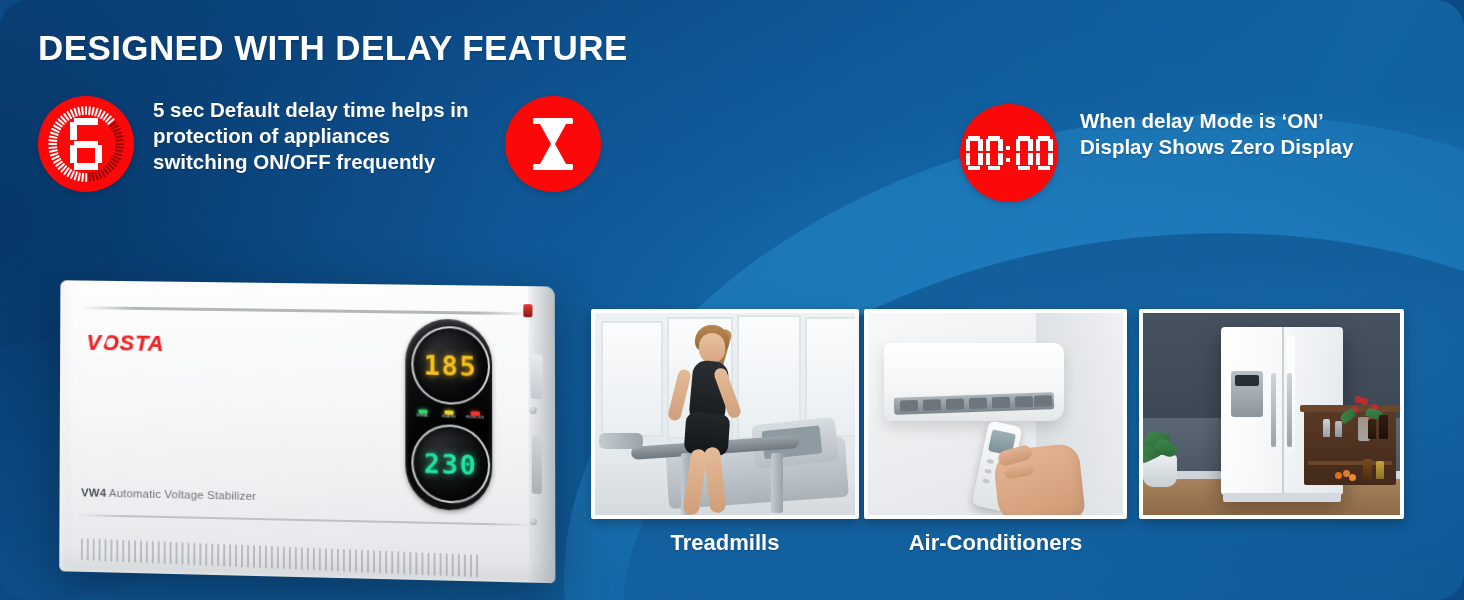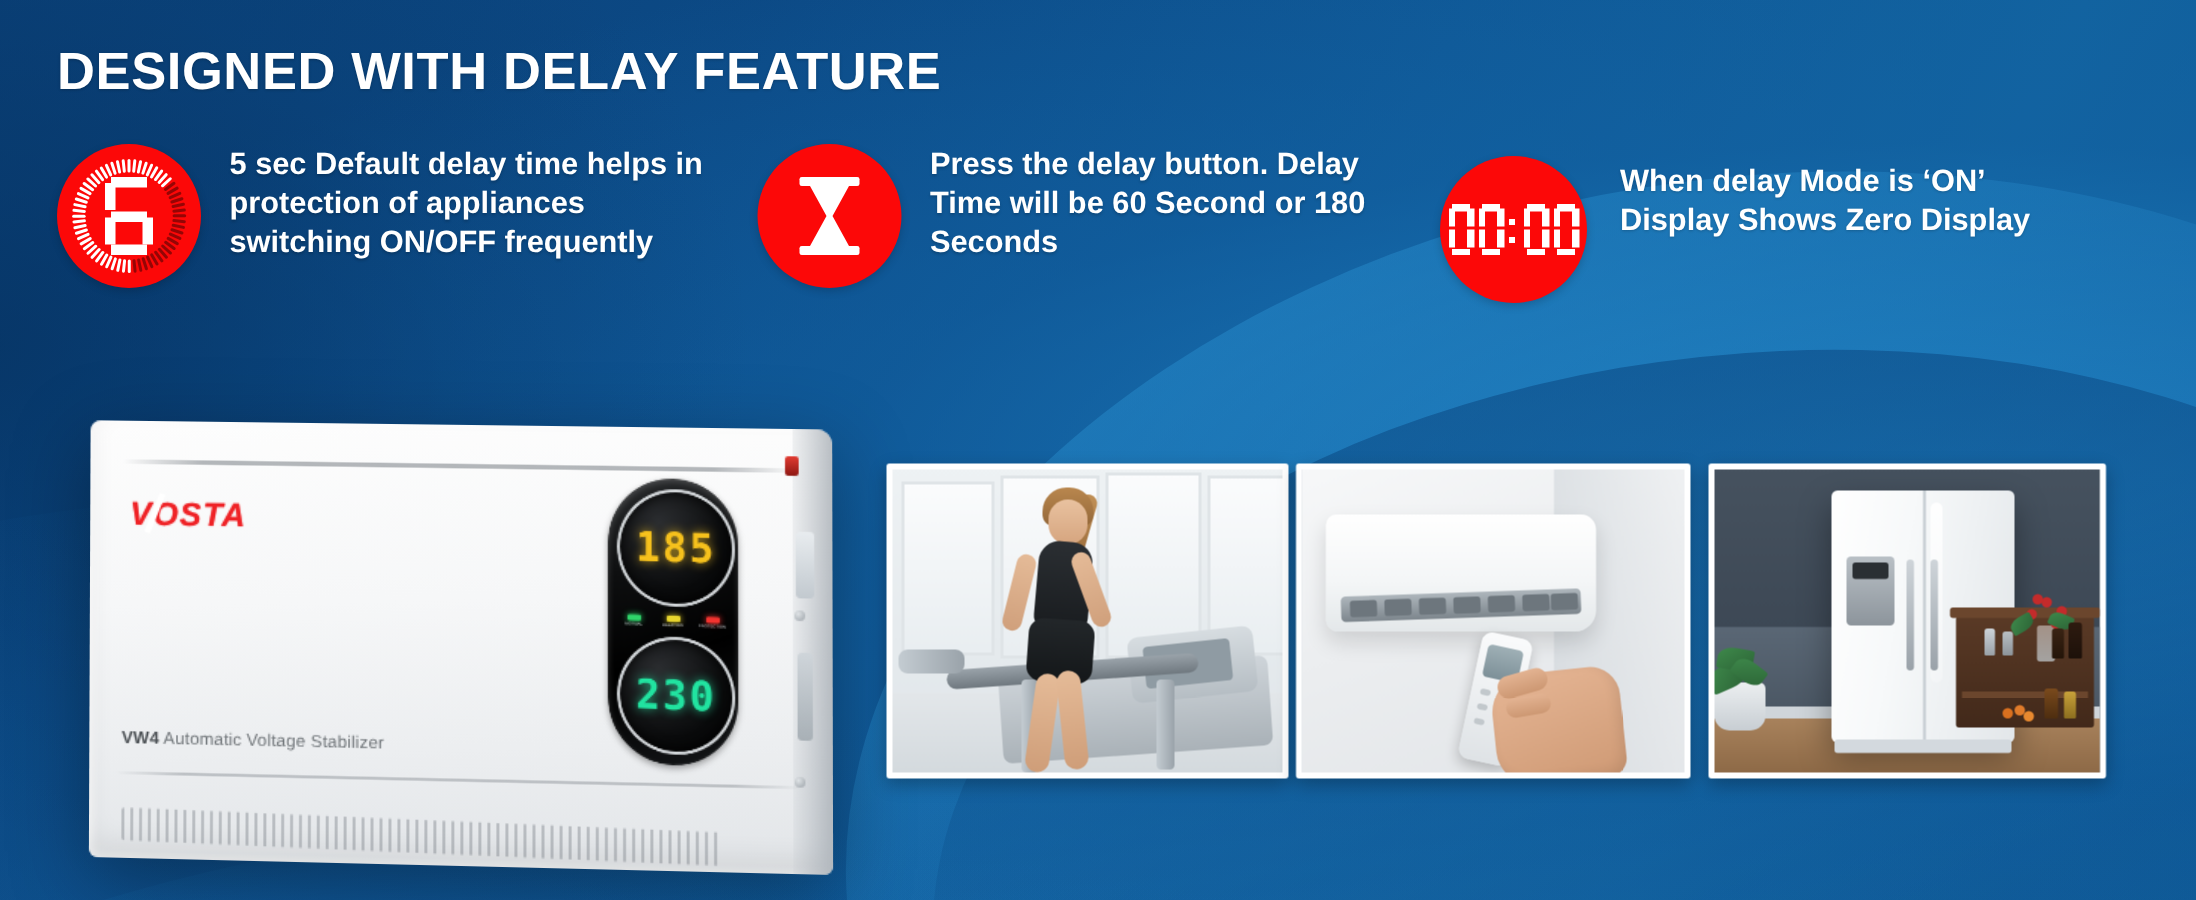--- a/index.html
+++ b/index.html
@@ -7,20 +7,21 @@
   body{
     width:1464px;height:600px;overflow:hidden;
     font-family:"Liberation Sans",sans-serif;
     background:#0b4a86;
   }
   #banner{
     position:relative;width:1464px;height:600px;overflow:hidden;
     background:
       radial-gradient(130% 95% at 88% 52%, rgba(30,125,190,.95) 0%, rgba(18,98,163,.55) 38%, rgba(11,74,134,0) 70%),
       linear-gradient(118deg,#0a3f76 0%,#0c4a86 30%,#0f5896 55%,#12639f 78%,#0f5994 100%);
+    border-radius: 28px;
   }
   
   .swoosh{position:absolute;pointer-events:none;}
   .swoosh-right{
     left:560px;top:120px;width:1200px;height:820px;border-radius:50%;
     background:linear-gradient(160deg,rgba(42,146,210,.55),rgba(16,92,158,.18) 62%,rgba(12,74,134,0) 80%);
     transform:rotate(-9deg);
   }
   .swoosh-lowerright{
     left:620px;top:236px;width:1100px;height:700px;border-radius:50%;
@@ -379,21 +380,20 @@
   <div class="feature" id="feature-1">
     <div class="badge">
       <div class="hourglass">
         <div class="hg-bar hg-top"></div>
         <div class="hg-bar hg-bot"></div>
         <svg class="hg-body" viewBox="0 0 30 40">
           <path d="M2 0 L28 0 L17 20 L28 40 L2 40 L13 20 Z" fill="#ffffff"></path>
         </svg>
       </div>
     </div>
-    <div class="feature-text">Press the delay button. Delay Time will be 60 Second or 180 Seconds</div>
   </div>
 
   <div class="feature" id="feature-2">
     <div class="badge">
       <div class="seg-wrap" id="clockzero">
           <span style="margin: 0px 1.5px; position: relative; width: 17px; height: 34px; display: inline-block;">
             <span class="seg" style="left: 2.7px; top: 0px; width: 11.6px; height: 4.5px; background: rgb(255, 255, 255);"></span>
             <span class="seg" style="left: 12.5px; top: 2.7px; width: 4.5px; height: 12.05px; background: rgb(255, 255, 255);"></span>
             <span class="seg" style="left: 12.5px; top: 17.45px; width: 4.5px; height: 12.05px; background: rgb(255, 255, 255);"></span>
             <span class="seg" style="left: 2.7px; top: 29.5px; width: 11.6px; height: 4.5px; background: rgb(255, 255, 255);"></span>
@@ -501,20 +501,21 @@
         <div class="runner-hair"></div>
         <div class="runner-head"></div>
         <div class="runner-torso"></div>
         <div class="runner-arm" style="left:78px;top:56px;transform:rotate(14deg);"></div>
         <div class="runner-arm" style="left:126px;top:54px;transform:rotate(-20deg);"></div>
         <div class="runner-shorts"></div>
         <div class="runner-leg" style="left:92px;top:136px;transform:rotate(8deg);"></div>
         <div class="runner-leg" style="left:112px;top:134px;transform:rotate(-6deg);"></div>
       </div>
     </div>
+    <div class="card-label">Treadmills</div>
   </div>
 
   <div class="card" id="card-1">
     <div class="card-photo">
       <div class="acroom">
         <div class="ac-corner"></div>
         <div class="ac-unit">
           <div class="ac-vent">
             <div class="ac-louver" style="left:6px;"></div>
             <div class="ac-louver" style="left:29px;"></div>
@@ -532,20 +533,21 @@
           <div class="remote-btn" style="left:6px;top:48px;"></div>
           <div class="remote-btn" style="left:20px;top:48px;"></div>
           <div class="remote-btn" style="left:6px;top:58px;"></div>
           <div class="remote-btn" style="left:20px;top:58px;"></div>
         </div>
         <div class="hand"></div>
         <div class="finger" style="left:130px;bottom:52px;width:34px;height:15px;transform:rotate(-16deg);"></div>
         <div class="finger" style="left:136px;bottom:38px;width:30px;height:13px;transform:rotate(-10deg);"></div>
       </div>
     </div>
+    <div class="card-label">Air-Conditioners</div>
   </div>
 
   <div class="card" id="card-2">
     <div class="card-photo">
       <div class="kitchen">
         <div class="kit-wall-lower"></div>
         <div class="kit-skirt"></div>
         <div class="kit-floor"></div>
 
         <div class="plant-pot"></div>

